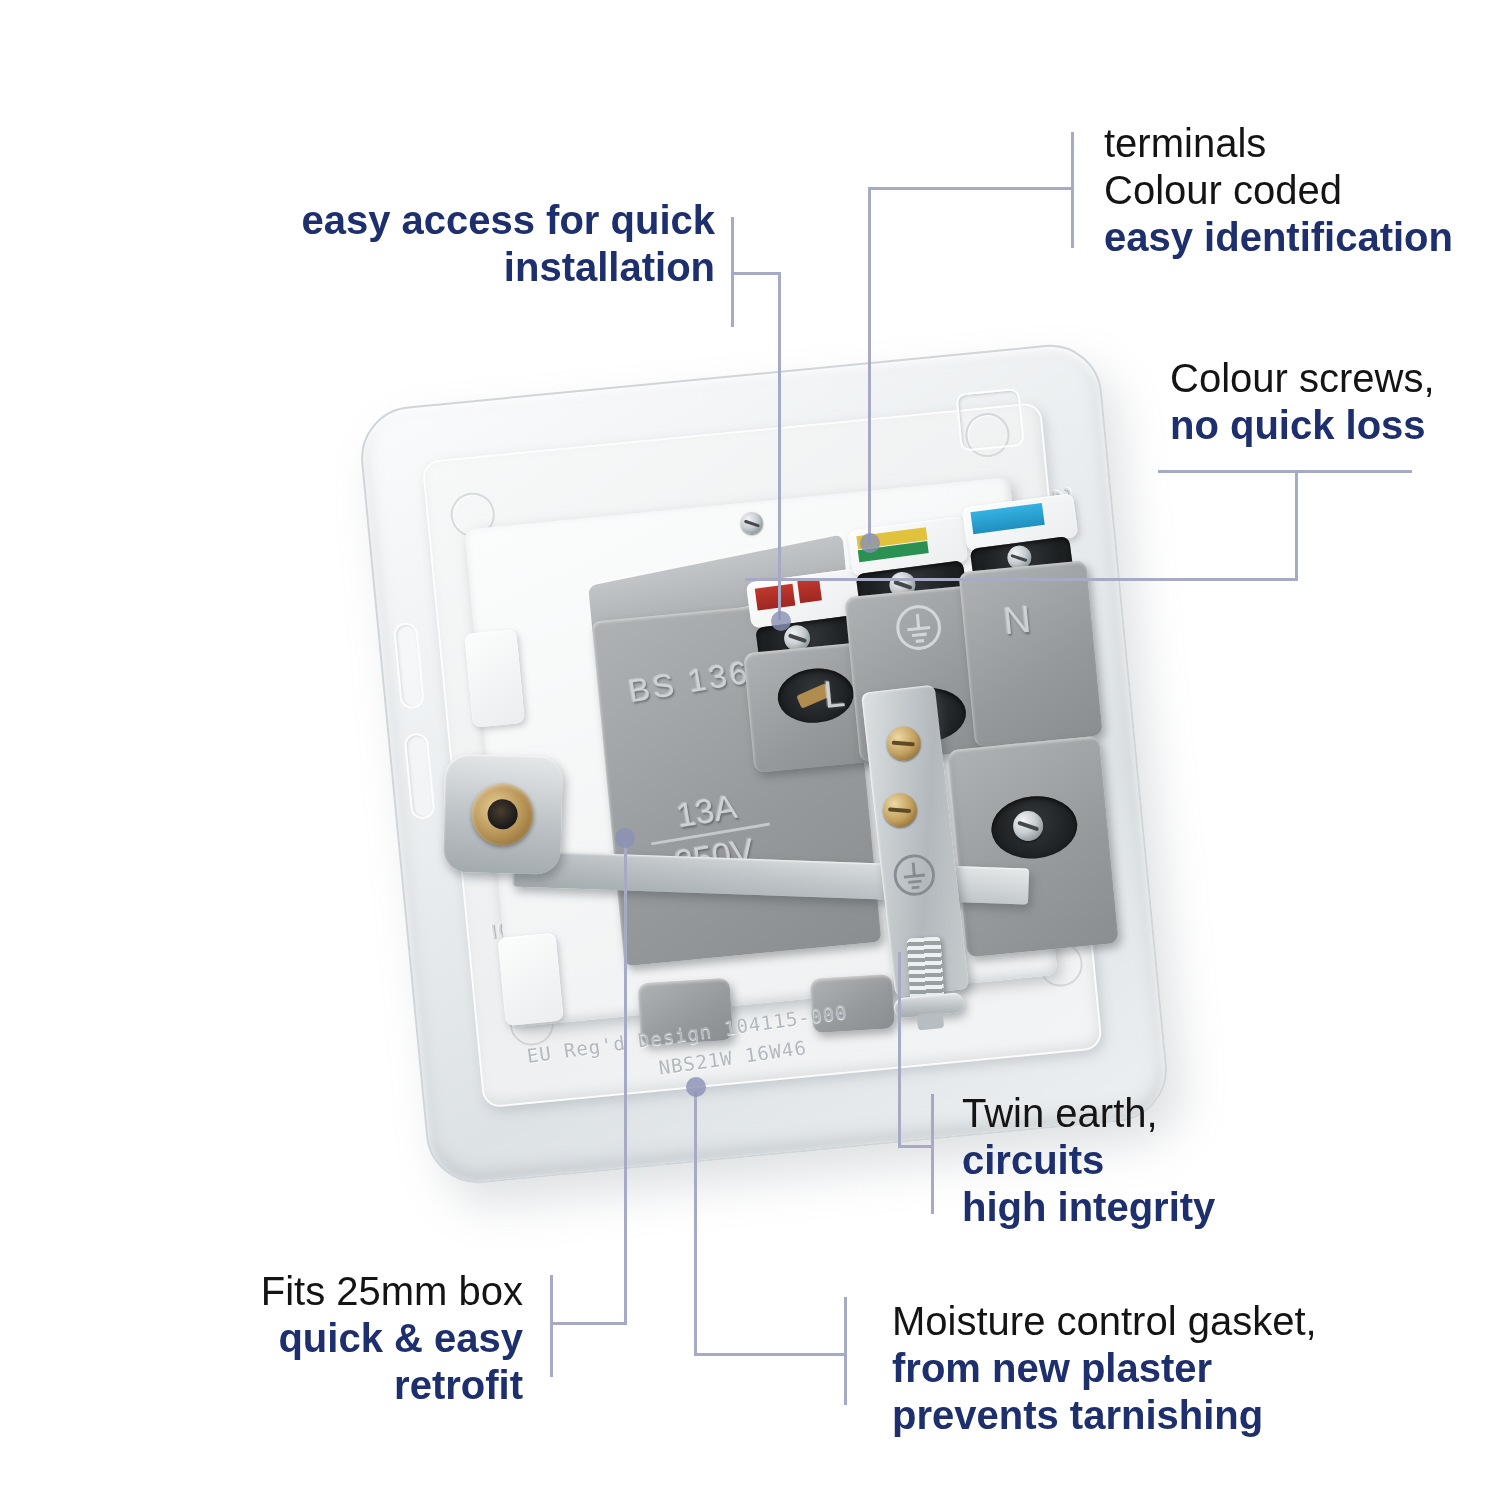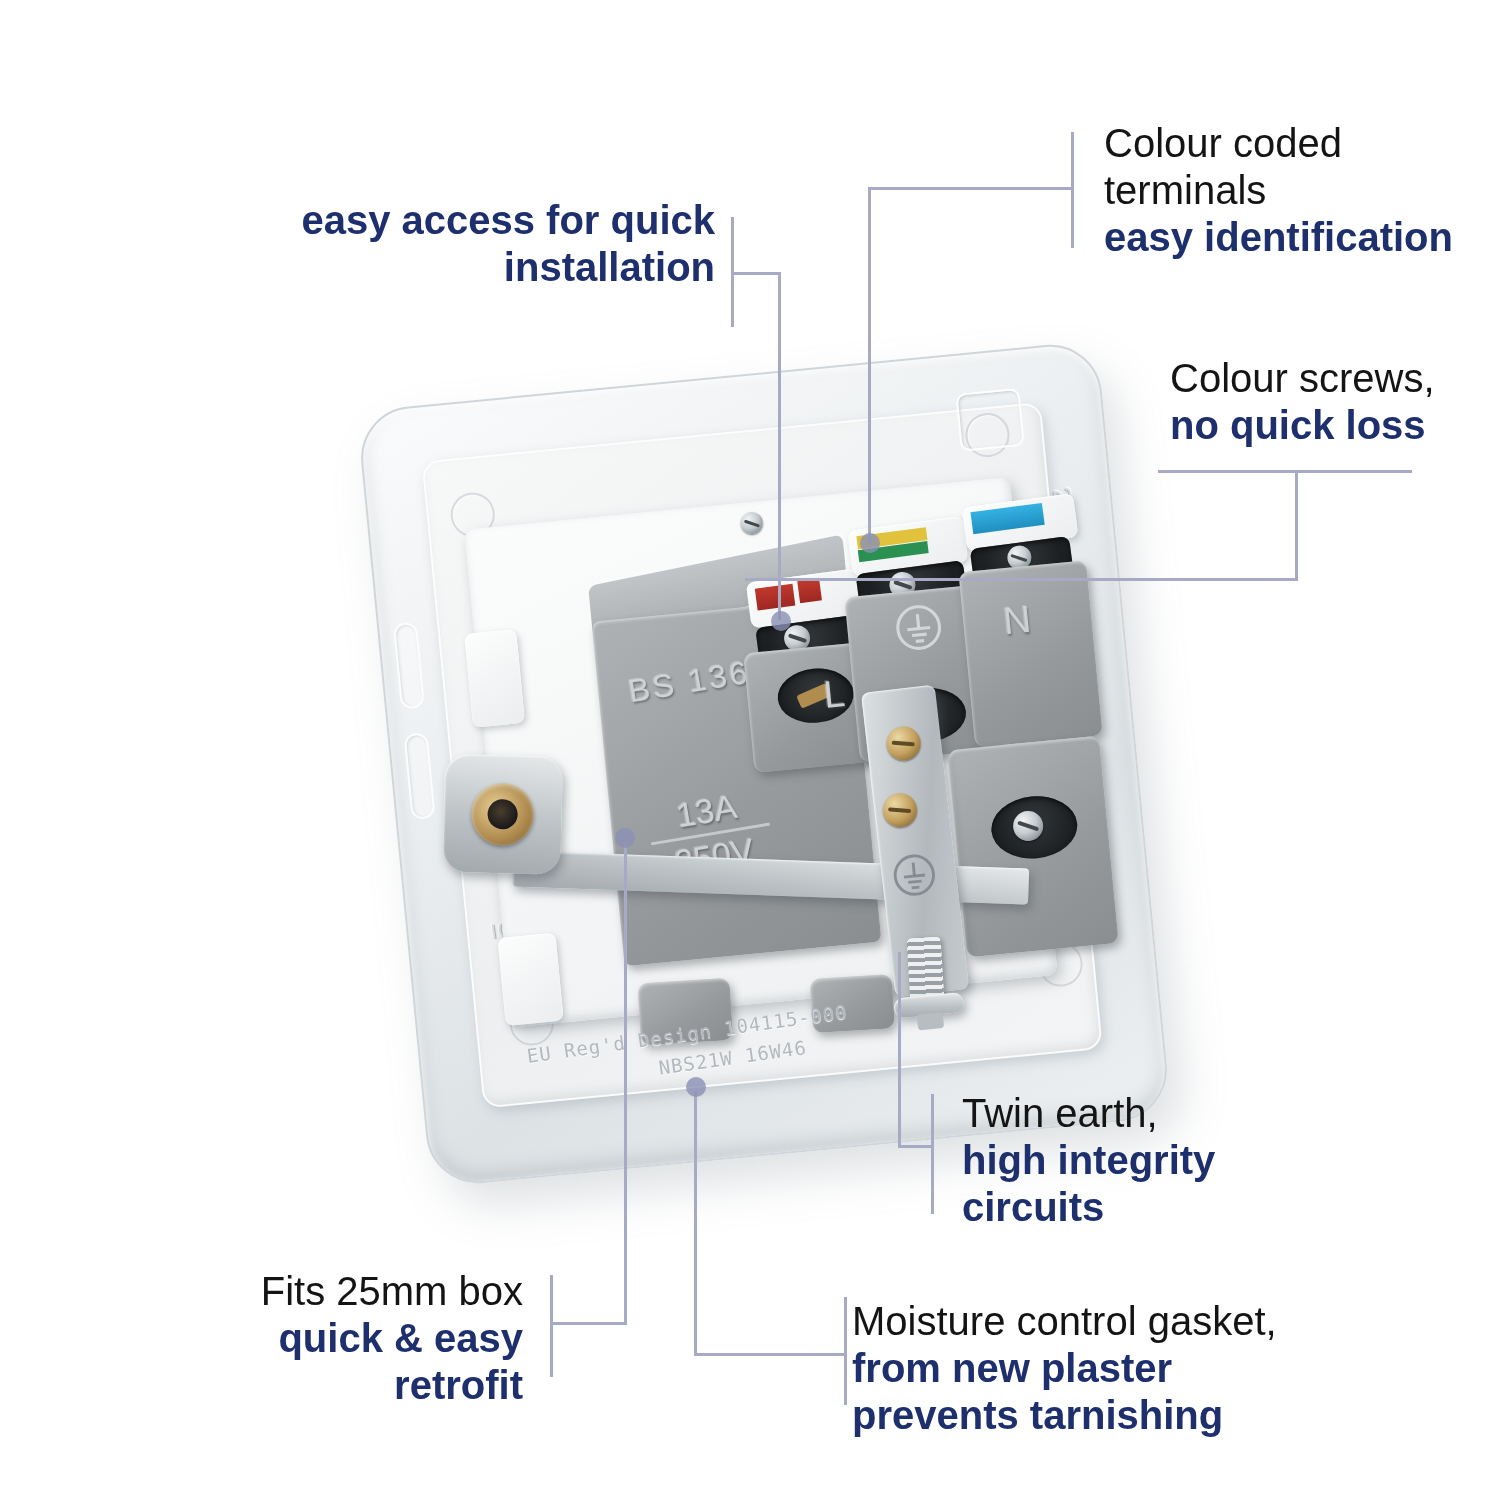--- a/index.html
+++ b/index.html
@@ -102,37 +102,37 @@
 
 <div class="abs" style="inset:0;">
 
 
   <div class="callout right" style="left:230px;top:197px;width:485px;">
     <div class="bold">easy access for quick</div>
     <div class="bold">installation</div>
   </div>
 
   <div class="callout" style="left:1104px;top:120px;">
+    <div class="plain">terminals</div>
     <div class="plain">Colour coded</div>
-    <div class="plain">terminals</div>
     <div class="bold">easy identification</div>
   </div>
 
   <div class="callout" style="left:1170px;top:355px;">
     <div class="plain">Colour screws,</div>
     <div class="bold">no quick loss</div>
   </div>
 
   <div class="callout" style="left:962px;top:1090px;">
     <div class="plain">Twin earth,</div>
+    <div class="bold">circuits</div>
     <div class="bold">high integrity</div>
-    <div class="bold">circuits</div>
-  </div>
-
-  <div class="callout" style="left:852px;top:1298px;">
+  </div>
+
+  <div class="callout" style="left:892px;top:1298px;">
     <div class="plain">Moisture control gasket,</div>
     <div class="bold">from new plaster</div>
     <div class="bold">prevents tarnishing</div>
   </div>
 
   <div class="callout right" style="left:180px;top:1268px;width:343px;">
     <div class="plain">Fits 25mm box</div>
     <div class="bold">quick &amp; easy</div>
     <div class="bold">retrofit</div>
   </div>

